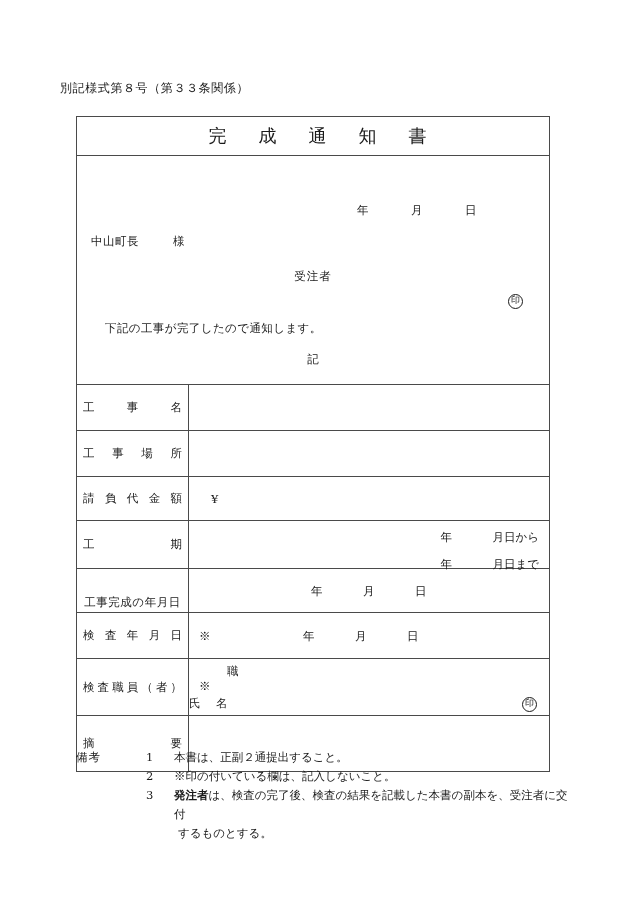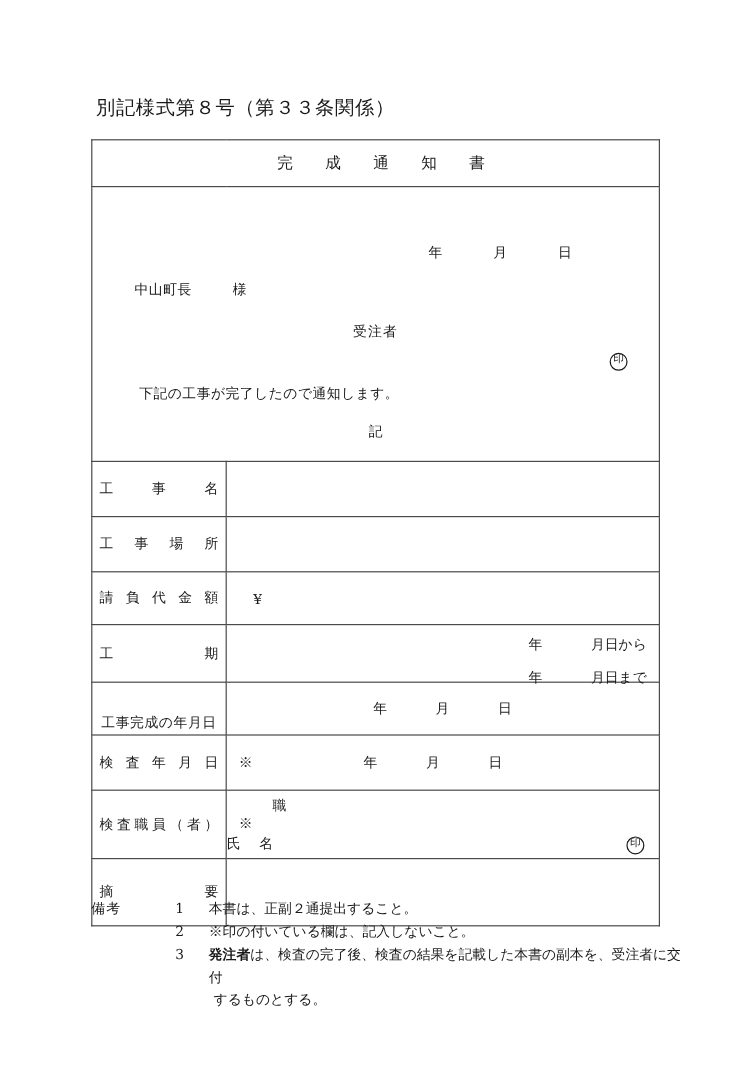--- a/index.html
+++ b/index.html
@@ -18,23 +18,23 @@
   }
 
   .page {
     position: absolute;
     inset: 0;
   }
 
   
   .form-number {
     position: absolute;
-    left: 80px;
+    left: 60px;
     top: 80px;
-    font-size: 16px;
+    font-size: 12px;
     letter-spacing: 0.6px;
     white-space: nowrap;
   }
 
   
   .form-table {
     position: absolute;
     left: 76px;
     top: 116px;
     width: 474px;
@@ -48,21 +48,21 @@
     font-size: 11.5px;
   }
 
   
   .title-cell {
     height: 38px;
     text-align: center;
     vertical-align: middle !important;
   }
   .doc-title {
-    font-size: 13px;
+    font-size: 18px;
     letter-spacing: 7px;
     padding-right: 7px;
     display: inline-block;
     margin-left: 23px;
   }
 
   
   .header-cell {
     height: 228px;
     position: relative;
@@ -76,21 +76,21 @@
   }
   .hdr-date .slot {
     display: inline-block;
     width: 54px;
     text-align: left;
   }
   .hdr-date .slot.last { width: auto; }
   .addressee {
     position: absolute;
     top: 78px;
-    left: 35px;
+    left: 14px;
     font-size: 11.5px;
     letter-spacing: 0.5px;
   }
   .addressee .honorific {
     display: inline-block;
     margin-left: 34px;
   }
   .contractor {
     position: absolute;
     top: 113px;
@@ -104,21 +104,20 @@
     position: absolute;
     top: 137px;
     right: 26px;
   }
   .notice-text {
     position: absolute;
     top: 165px;
     left: 28px;
     font-size: 11.5px;
     letter-spacing: 0.4px;
-    margin-left: 11px;
   }
   .ki-mark {
     position: absolute;
     top: 196px;
     left: 0;
     width: 100%;
     text-align: center;
     font-size: 11.5px;
   }
 

